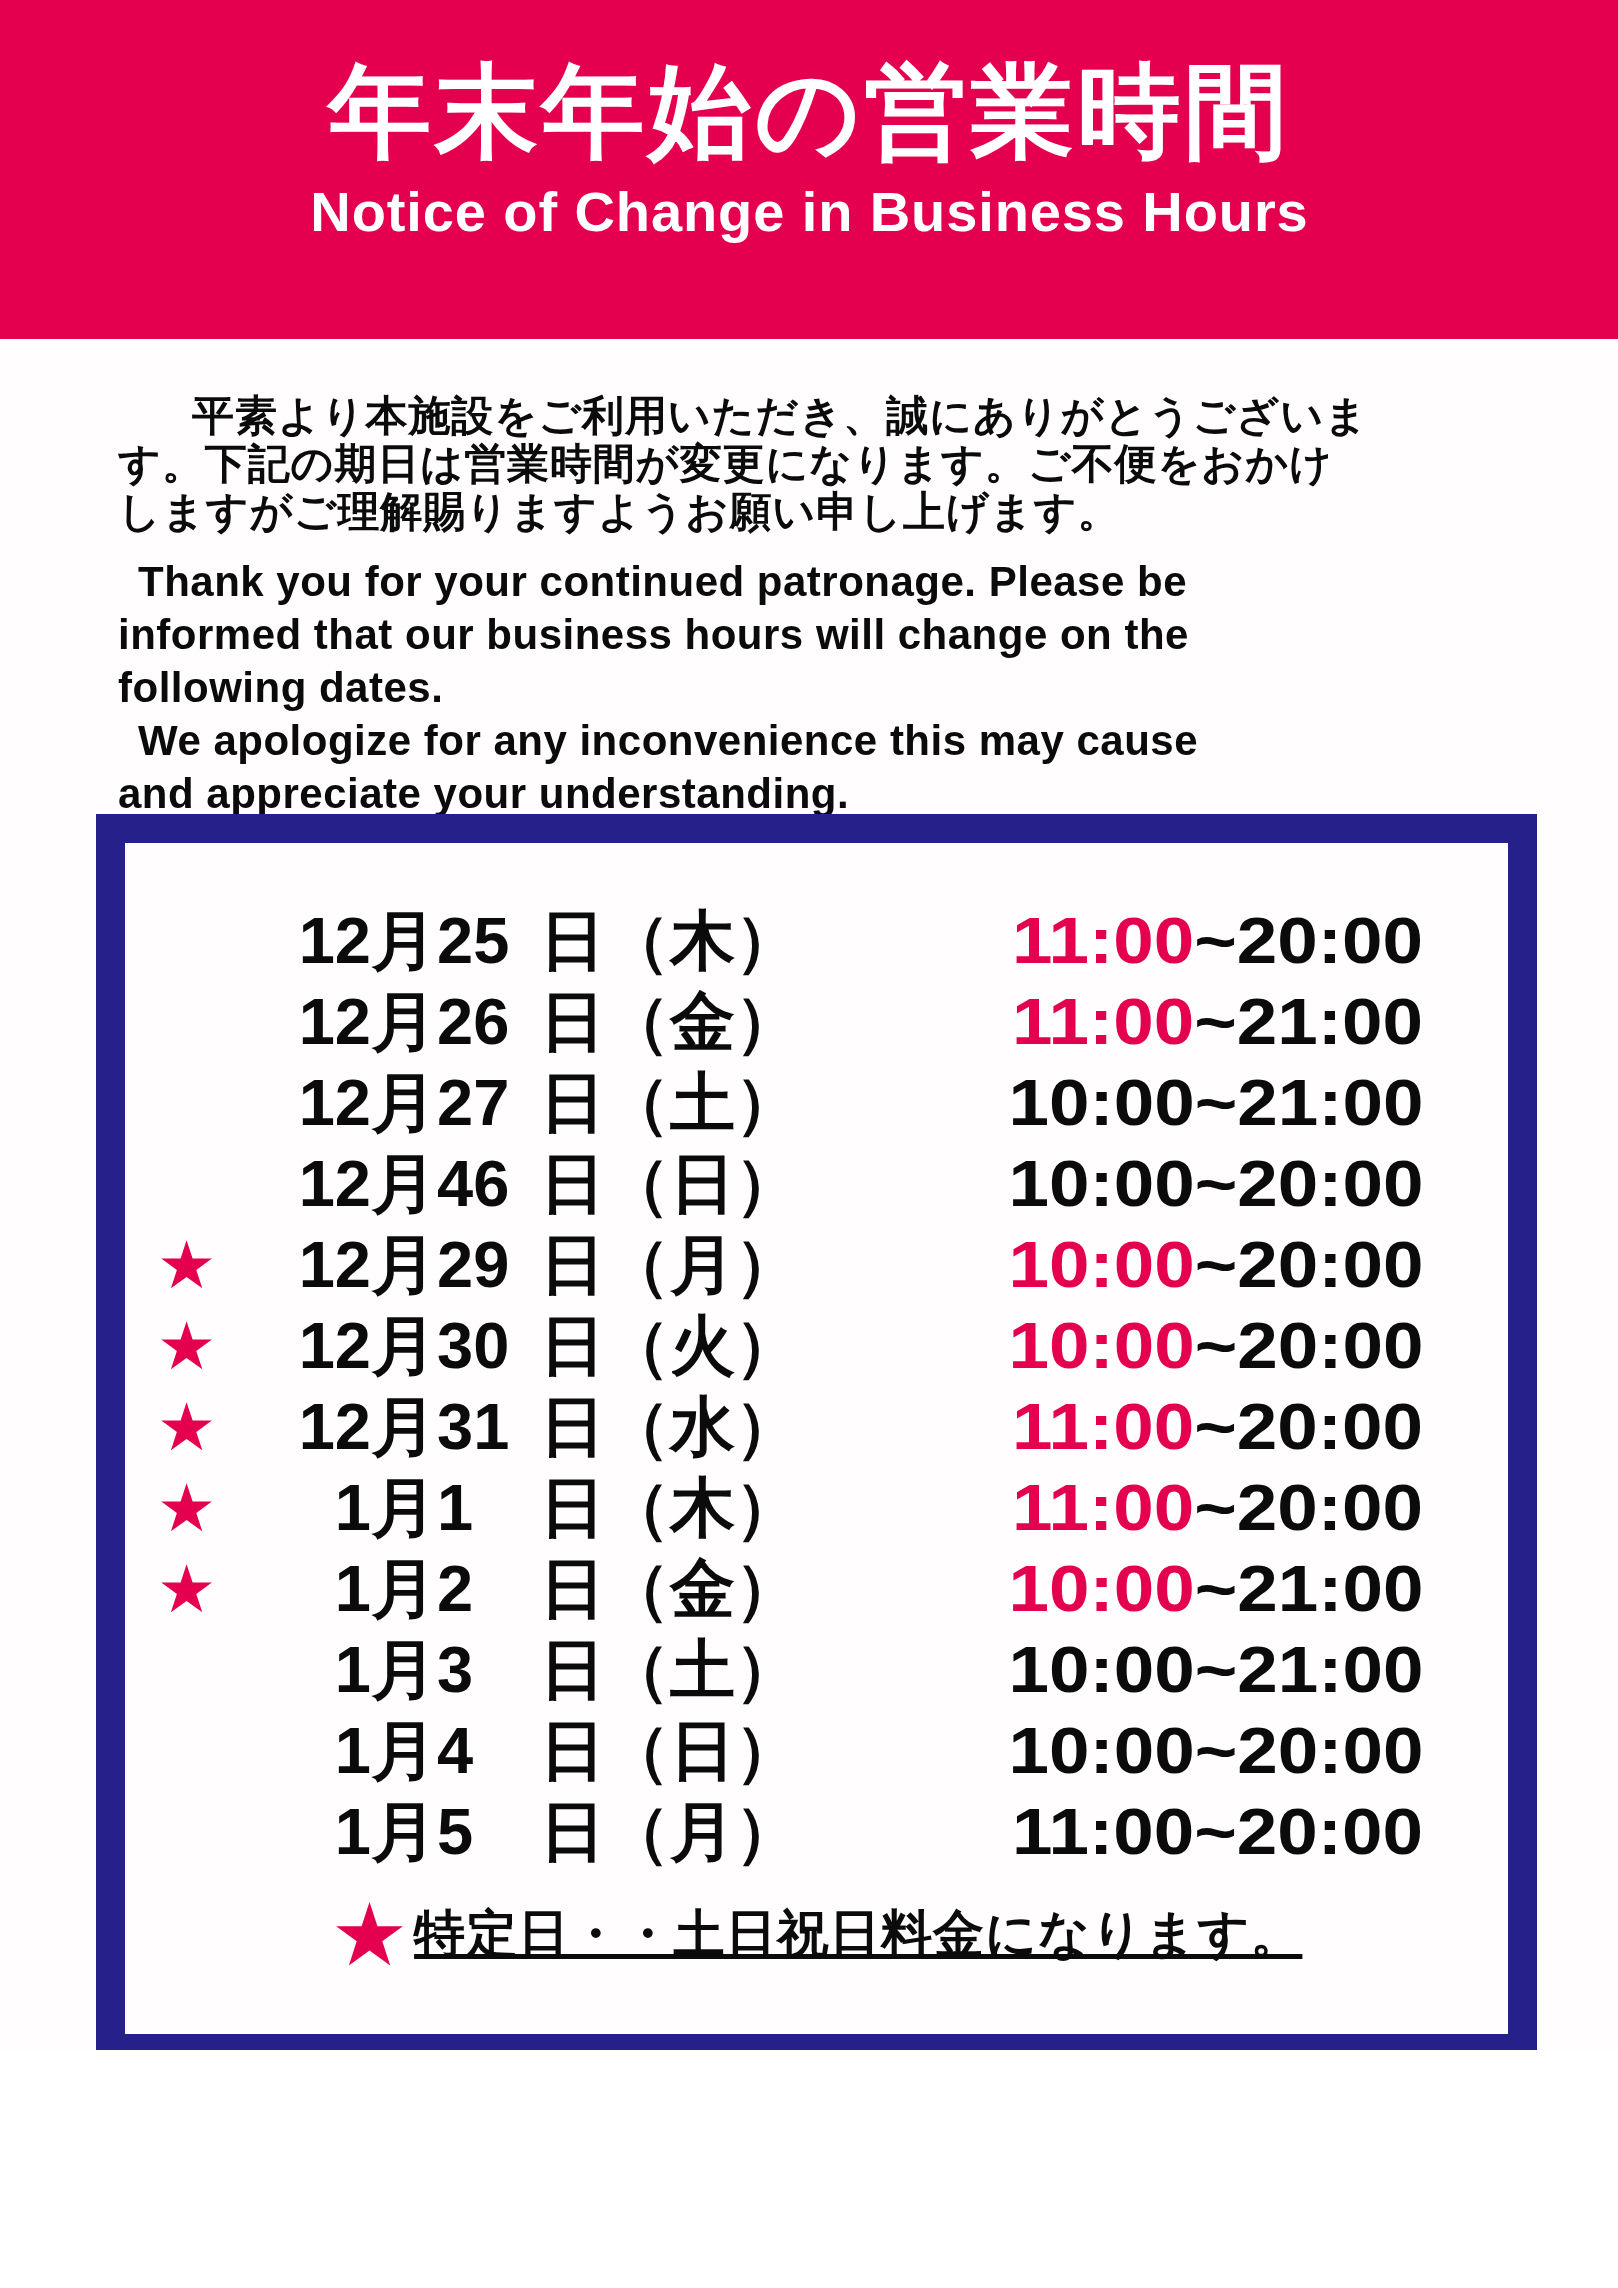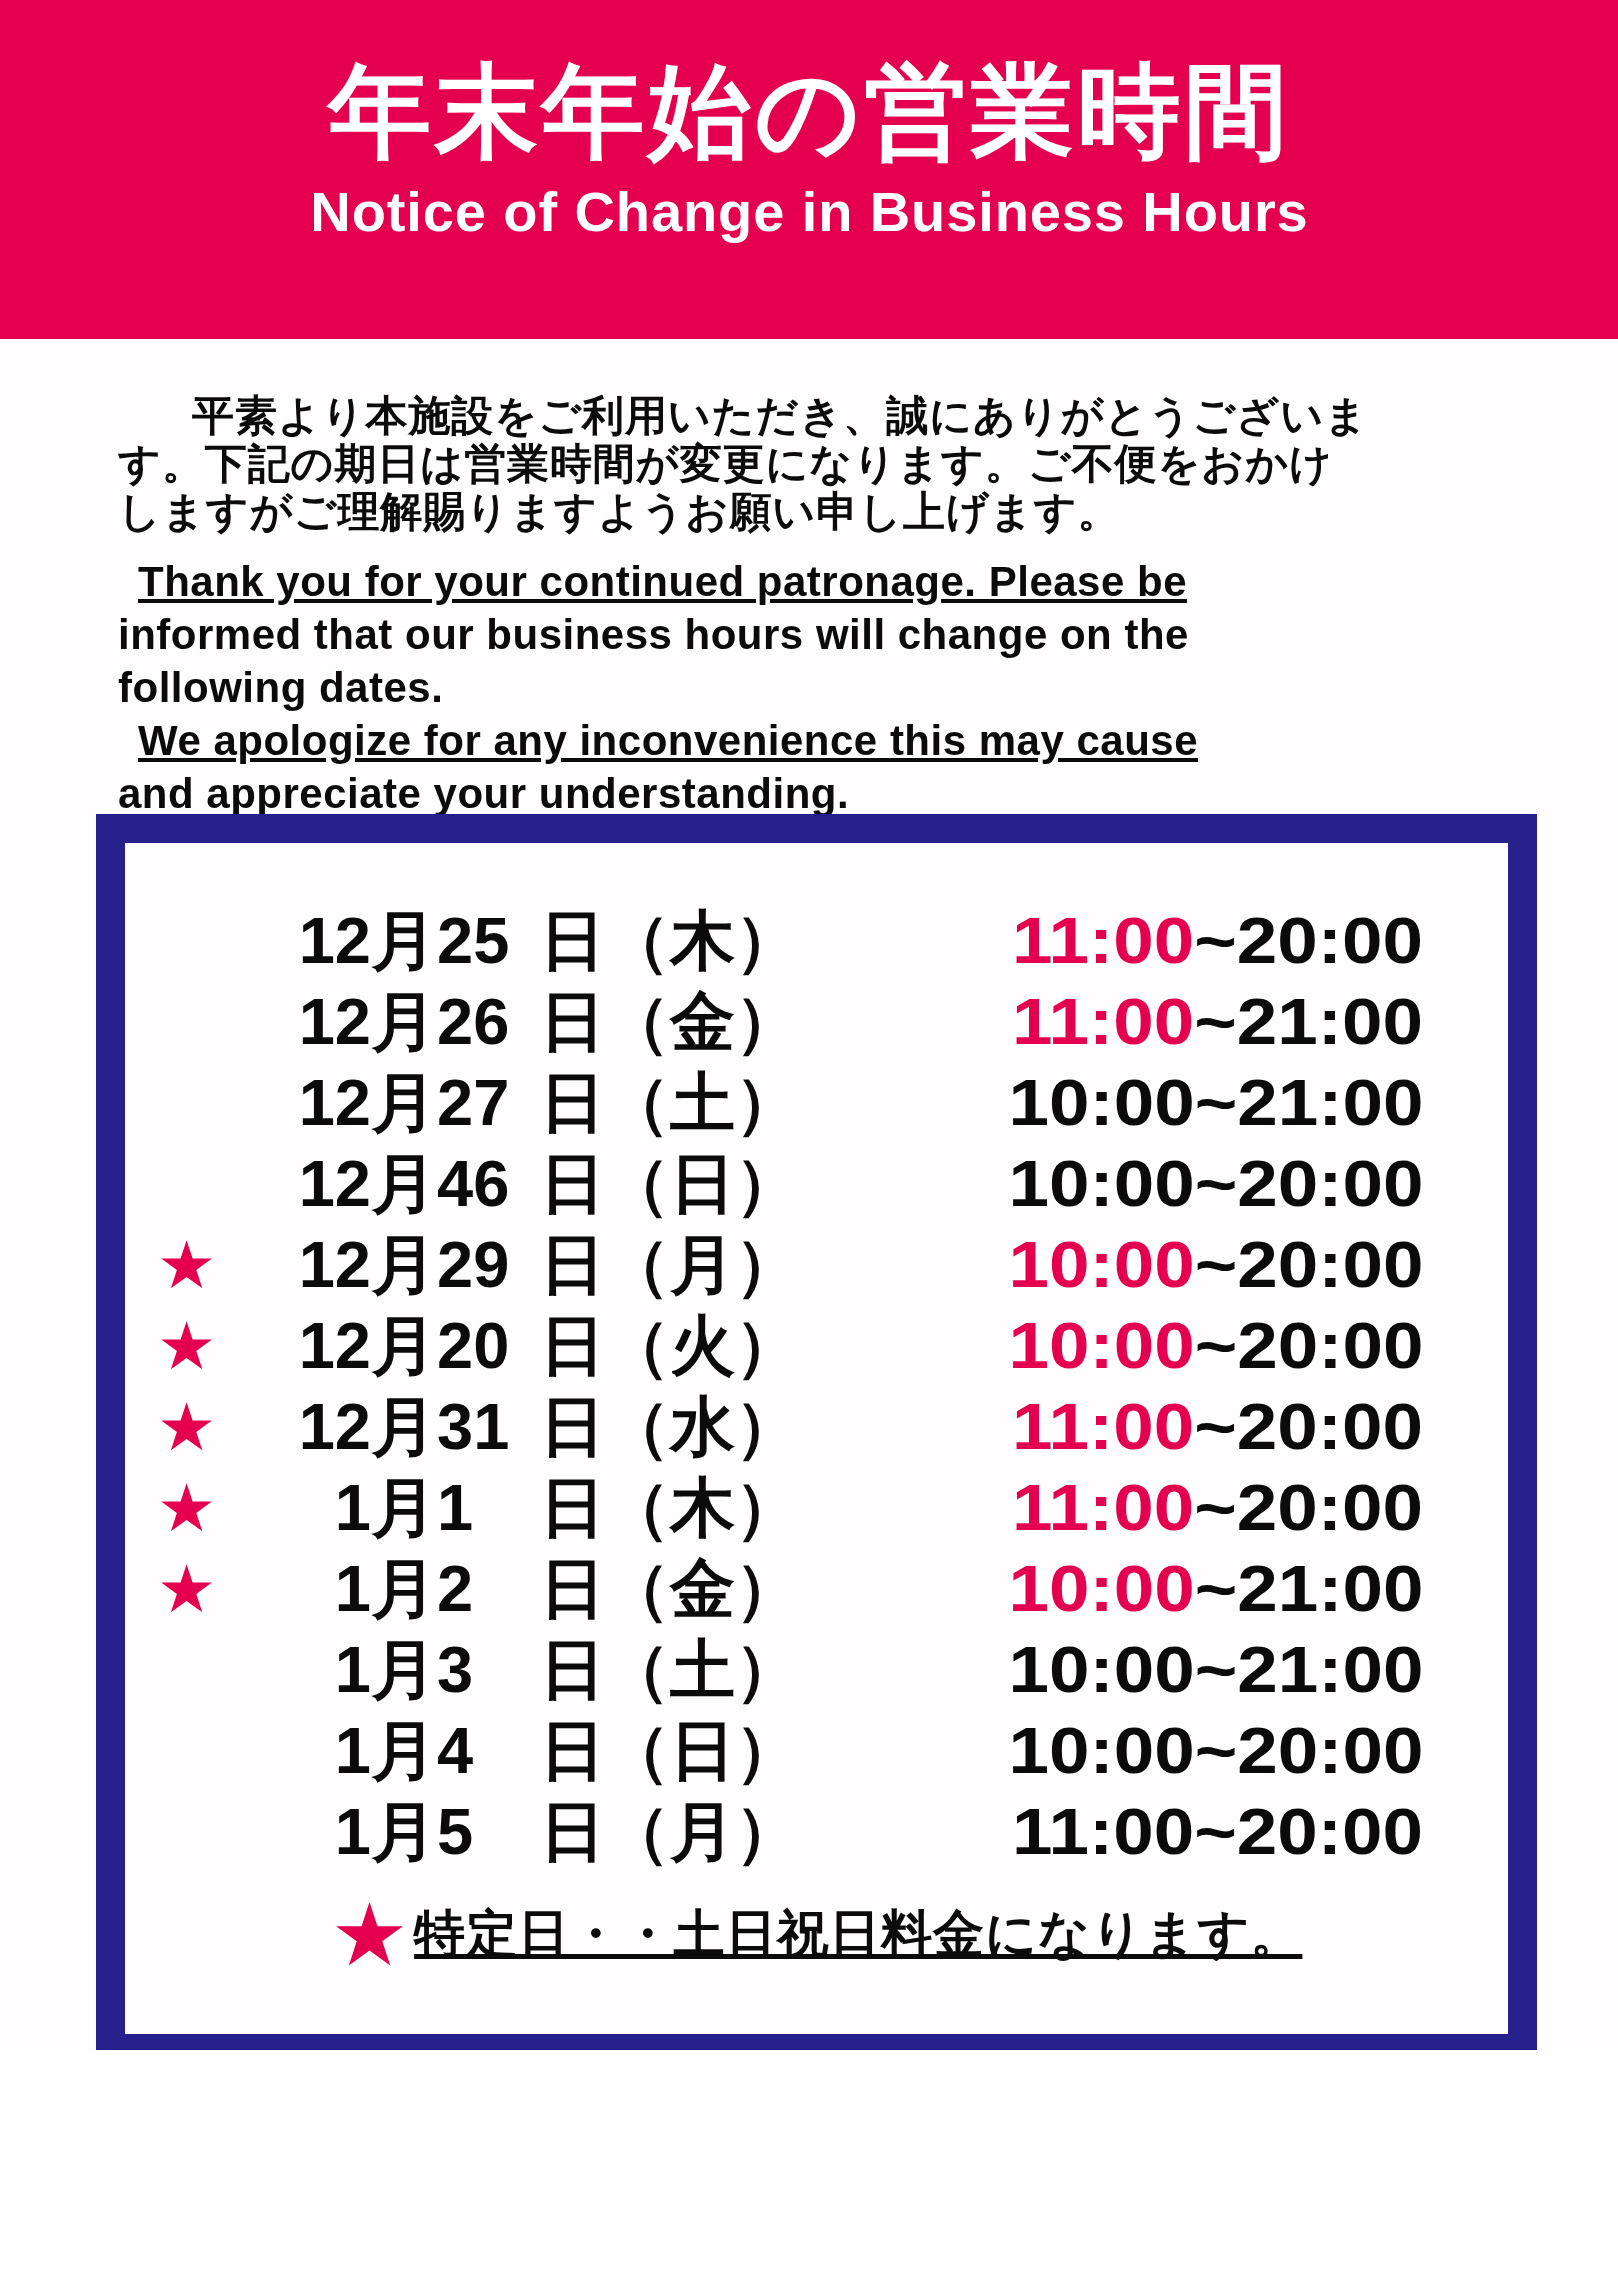--- a/index.html
+++ b/index.html
@@ -21,21 +21,21 @@
   .intro-ja {
     position:absolute; left:118px; top:392px; width:1390px;
     font-size:42px; line-height:48px; letter-spacing:0.9px;
   }
   .intro-en {
     position:absolute; left:118px; top:555px; width:1390px;
     font-size:42px; line-height:53px; letter-spacing:0.5px;
   }
   .line { white-space:pre; }
   .indent-ja { text-indent:74px; }
-  .indent-en { text-indent:20px;text-decoration:underline; }
+  .indent-en { text-indent:20px; }
 
   
   .box {
     position:absolute; left:96px; top:808px; width:1441px; height:1249px;
     box-sizing:border-box; border:29.5px solid #26218a; background:#fffdfd;margin-top:6px;
   }
   .rows { padding:57px 85px 0 32px; }
   .row { display:flex; align-items:center; height:81px; font-size:65px; }
   .c-star  { width:111px; font-size:66px; color:#e4004f; line-height:1; }
   .c-month { width:103px; text-align:right; }
@@ -177,21 +177,21 @@
             <span style="color:#e4004f">10:00</span>
             <span>~</span>
             <span>20:00</span>
           </span>
       </div>
 
       <div class="row">
         <span class="c-star">★</span>
         <span class="c-month">12</span>
         <span class="c-mlab">月</span>
-        <span class="c-day">20</span>
+        <span class="c-day">30</span>
         <span class="c-rest">
             <span>日</span>
             <span>（</span>
             <span>火</span>
             <span>）</span>
           </span>
         <span class="c-time">
             <span style="color:#e4004f">10:00</span>
             <span>~</span>
             <span>20:00</span>

